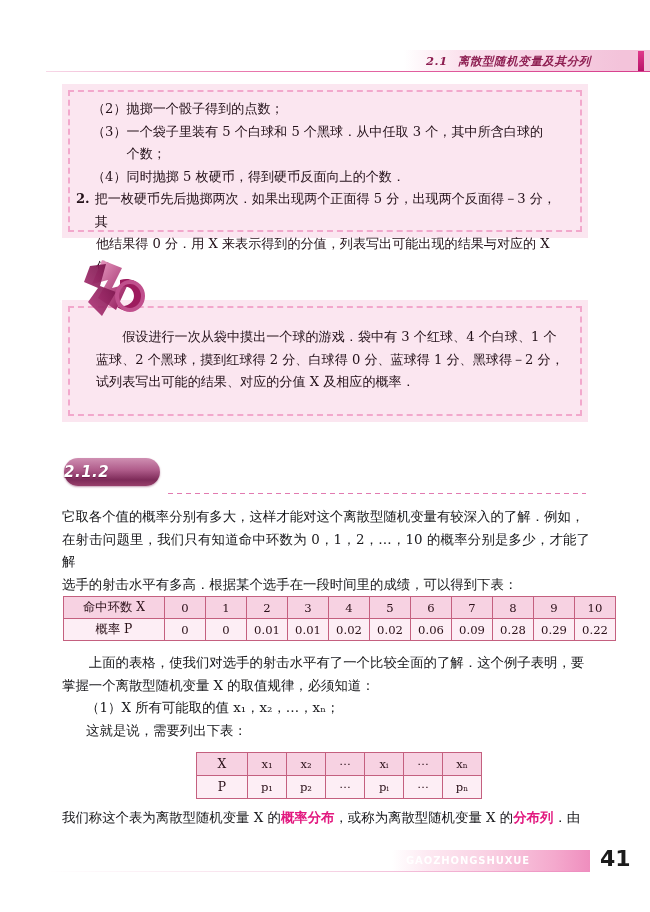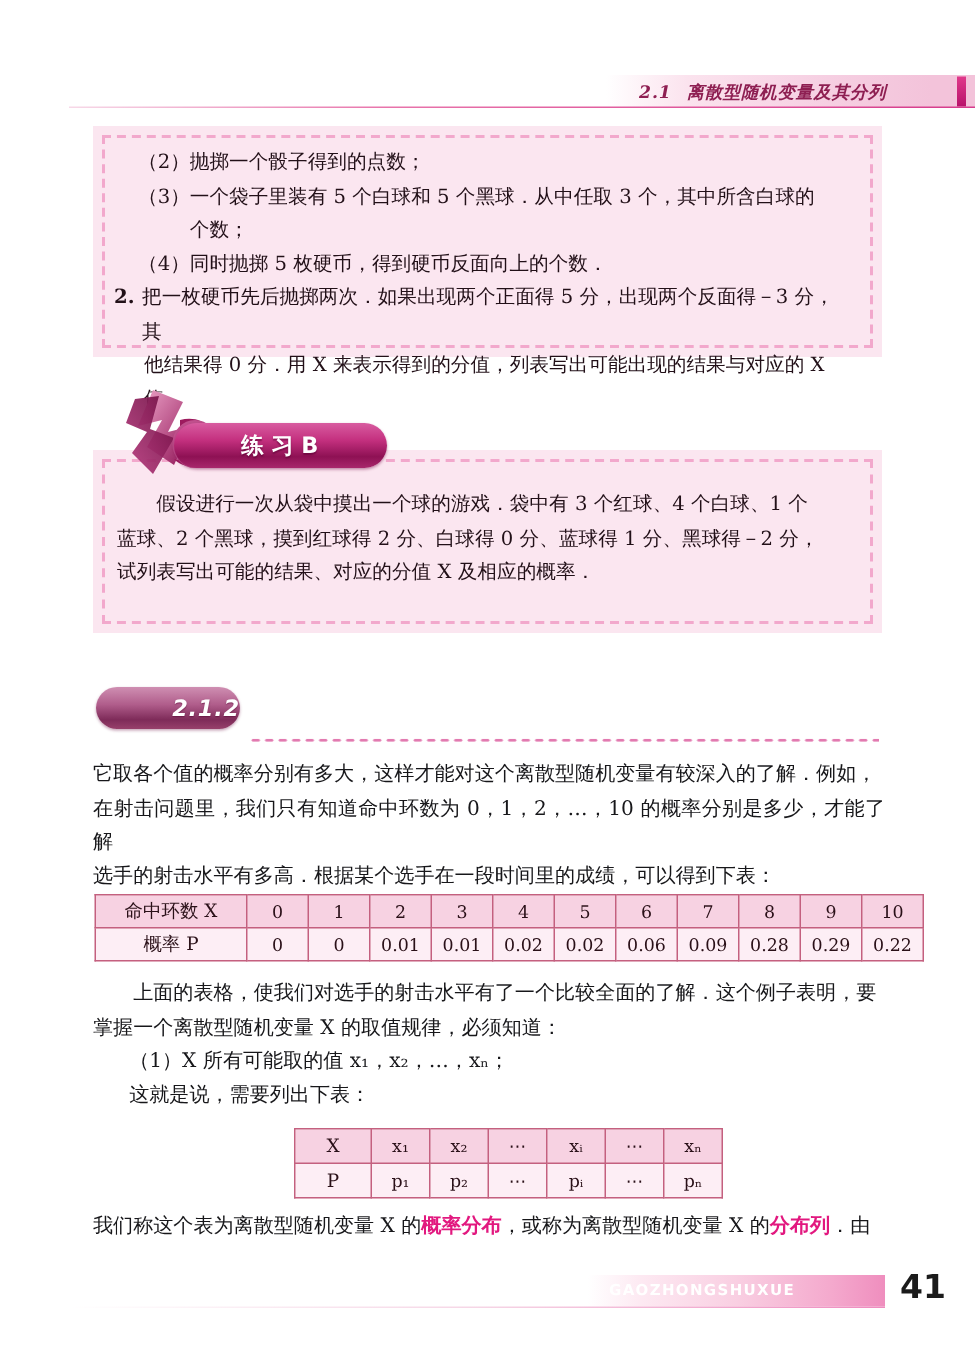--- a/index.html
+++ b/index.html
@@ -73,21 +73,21 @@
     font-family:"DejaVu Sans","Liberation Sans",sans-serif;
     text-shadow:0 1px 1px rgba(90,0,50,.6);padding-left:4px;
   }
   .ribbon{position:absolute;left:0;top:0;width:96px;height:62px;}
 
   
   .sec-wrap{position:absolute;left:62px;top:456px;width:526px;height:42px;}
   .sec-badge{
     position:absolute;left:2px;top:2px;width:96px;height:28px;border-radius:14px;
     background:linear-gradient(to bottom,#cf8fb2 0%,#b05d8b 42%,#7e2b59 78%,#97406b 100%);
-    display:flex;align-items:center;justify-content:flex-end;
+    display:flex;align-items:center;justify-content:flex-start;
     box-shadow:0 1px 2px rgba(110,20,70,.4);
   }
   .sec-badge span{
     color:#ffffff;font-weight:bold;font-size:15px;font-style:italic;
     font-family:"DejaVu Sans","Liberation Sans",sans-serif;letter-spacing:.5px;
     text-shadow:0 1px 1px rgba(80,0,45,.55);
   }
   .sec-title{
     position:absolute;left:118px;top:3px;
     font-family:"DejaVu Sans","Liberation Sans",sans-serif;
@@ -193,21 +193,21 @@
       </div>
       <div class="li" style="margin-left:4px">
         <span class="li-body">他结果得 0 分．用 X 来表示得到的分值，列表写出可能出现的结果与对应的 X 值</span>
       </div>
 
     </div>
   </div>
 
   <div class="exbox" id="box-b">
     <div class="dash"></div>
-    <div class="exbox-inner" style="padding-top:26px;padding-left:16px;padding-right:22px">
+    <div class="exbox-inner" style="padding-top:26px;padding-left:34px;padding-right:22px">
       <div style="text-indent:2em">假设进行一次从袋中摸出一个球的游戏．袋中有 3 个红球、4 个白球、1 个</div>
       <div>蓝球、2 个黑球，摸到红球得 2 分、白球得 0 分、蓝球得 1 分、黑球得－2 分，</div>
       <div>试列表写出可能的结果、对应的分值 X 及相应的概率．</div>
     </div>
   </div>
 
   <div class="lianxi-wrap">
     <svg class="ribbon" viewBox="0 0 96 62">
       <defs>
         <linearGradient id="rg1" x1="0" y1="0" x2="1" y2="1">
@@ -217,23 +217,20 @@
         <linearGradient id="rg2" x1="0" y1="1" x2="1" y2="0">
           <stop offset="0" stop-color="#b83a7f"></stop>
             <stop offset="1" stop-color="#6d0d41"></stop>
         </linearGradient>
       </defs>
       <path d="M30 2 L50 10 L40 30 L56 26 L44 52 L26 40 L36 22 L20 26 Z" fill="url(#rg1)"></path>
       <path d="M18 8 L34 6 L28 28 L44 34 L30 58 L16 44 L26 30 L12 24 Z" fill="url(#rg2)" opacity=".92"></path>
       <path d="M48 22 C62 18 74 28 70 42 C66 54 52 56 44 48 C52 50 62 46 62 38 C62 30 54 26 48 30 Z" fill="#9d1b5e"></path>
       <ellipse cx="58" cy="38" rx="13" ry="14" fill="none" stroke="#c0508d" stroke-width="4"></ellipse>
     </svg>
-    <div class="lianxi-pill">
-      <span>练习B</span>
-    </div>
   </div>
 
   <div class="sec-wrap">
     <div class="sec-badge">
       <span>2.1.2</span>
     </div>
     <div class="sec-dots"></div>
   </div>
 
   <div class="para" style="top:506px">

